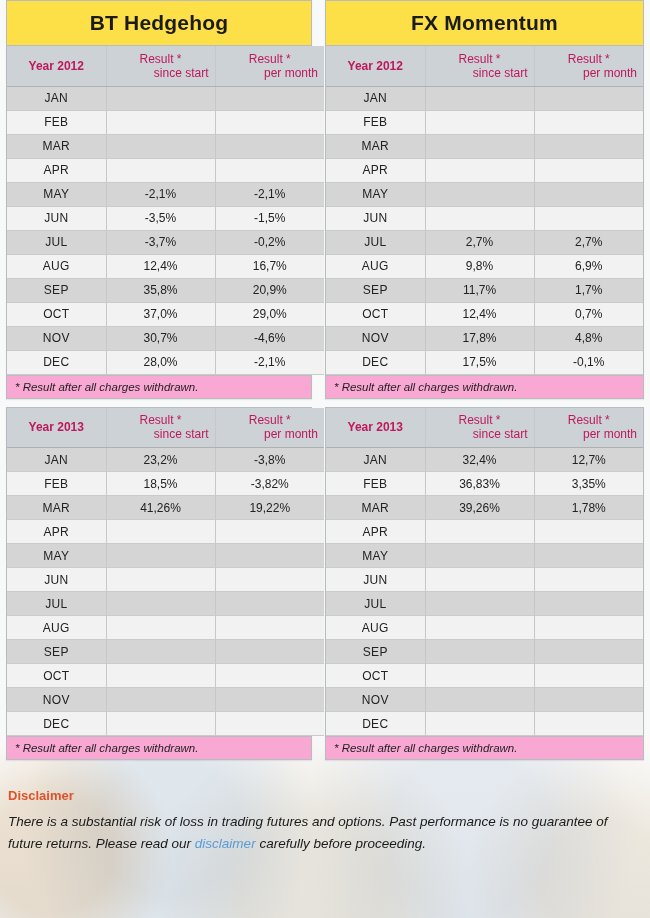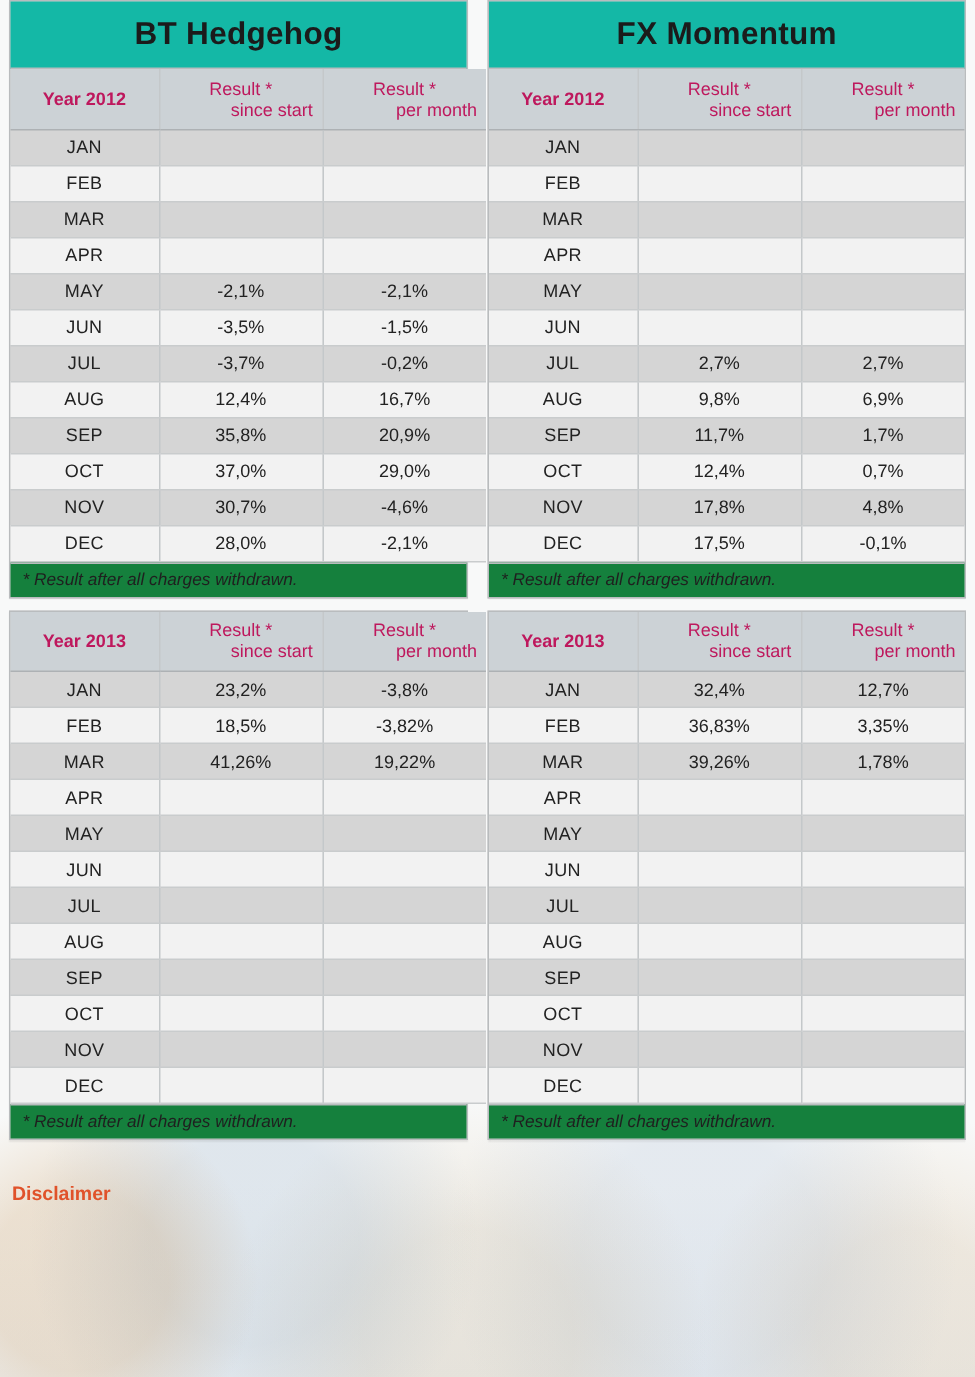--- a/index.html
+++ b/index.html
@@ -53,21 +53,21 @@
   .col.right { padding-left: 0px; }
 
   .panel {
     border: 1px solid #b9bcbe;
     background: #d8d8d8;
     margin-bottom: 8px;
     box-shadow: 0 1px 1px rgba(0,0,0,0.07);
   }
 
   .panel-title {
-    background: #14b8a6;
+    background: #fde047;
     border-bottom: 1px solid #b9bcbe;
     text-align: center;
     font-size: 21px;
     font-weight: bold;
     color: #1b1b1b;
     padding: 10px 4px 10px;
     letter-spacing: 0.2px;
   }
 
   table.perf {
@@ -103,21 +103,21 @@
 
   col.c-month { width: 99px; }
   col.c-val   { width: 109px; }
 
   tbody tr.odd  td { background: #d5d5d5; }
   tbody tr.even td { background: #f2f2f2; }
 
   td.month { font-size: 12px; letter-spacing: 0.3px; }
 
   .panel-footer {
-    background: #15803d;
+    background: #f9a8d4;
     border-top: 1px solid #b9bcbe;
     font-style: italic;
     font-size: 11.5px;
     color: #1f1f1f;
     padding: 5px 8px 5px 8px;
     text-align: left;
   }
 
   .disclaimer {
     padding: 20px 8px 10px 8px;
@@ -502,15 +502,16 @@
             </tbody>
         </table>
         <div class="panel-footer">* Result after all charges withdrawn.</div>
       </div>
     </div>
 
   </div>
 
   <div class="disclaimer">
     <div class="disclaimer-heading">Disclaimer</div>
+    <p class="disclaimer-body"><span>There is a substantial risk of loss in trading futures and options. Past performance is no guarantee of future returns. Please read our </span><a class="disclaimer-link" href="#">disclaimer</a><span> carefully before proceeding.</span></p>
   </div>
 
 </div>
 
 </body></html>

